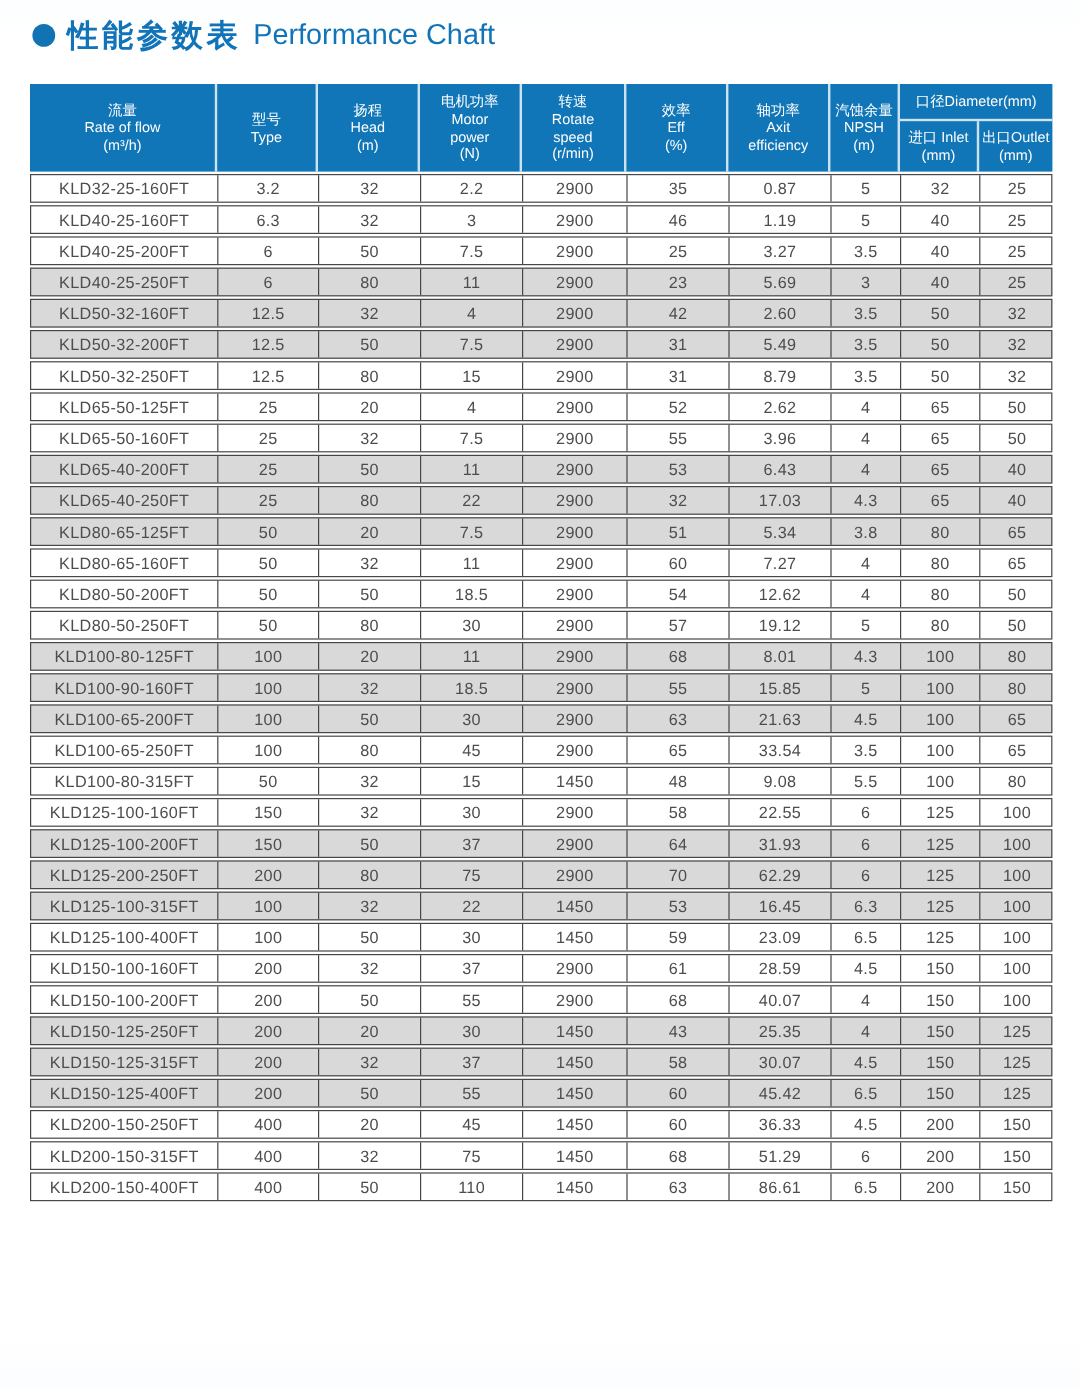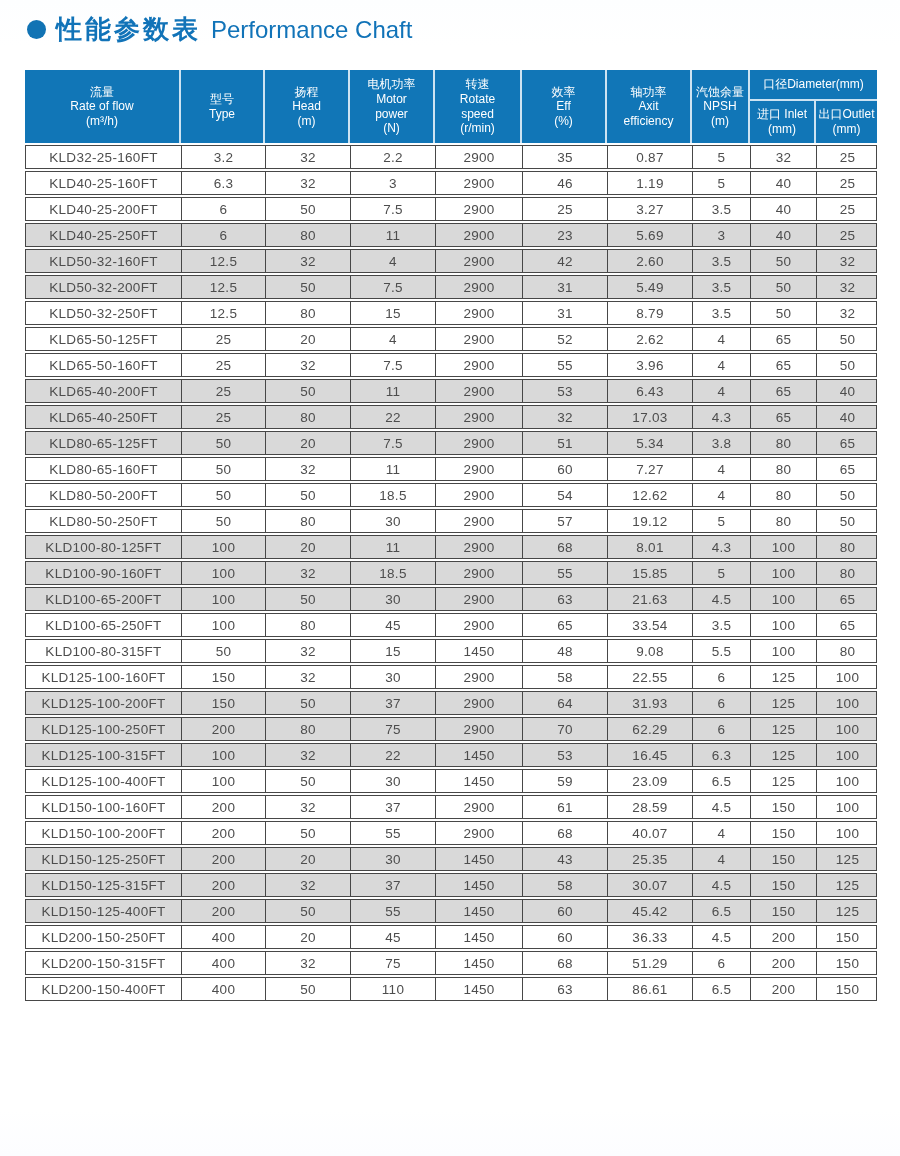--- a/index.html
+++ b/index.html
@@ -389,21 +389,21 @@
           <div class="tcell">50</div>
           <div class="tcell">37</div>
           <div class="tcell">2900</div>
           <div class="tcell">64</div>
           <div class="tcell">31.93</div>
           <div class="tcell">6</div>
           <div class="tcell">125</div>
           <div class="tcell">100</div>
         </div>
         <div class="trow shaded">
-          <div class="tcell">KLD125-100-250FT</div>
+          <div class="tcell">KLD125-200-250FT</div>
           <div class="tcell">200</div>
           <div class="tcell">80</div>
           <div class="tcell">75</div>
           <div class="tcell">2900</div>
           <div class="tcell">70</div>
           <div class="tcell">62.29</div>
           <div class="tcell">6</div>
           <div class="tcell">125</div>
           <div class="tcell">100</div>
         </div>

